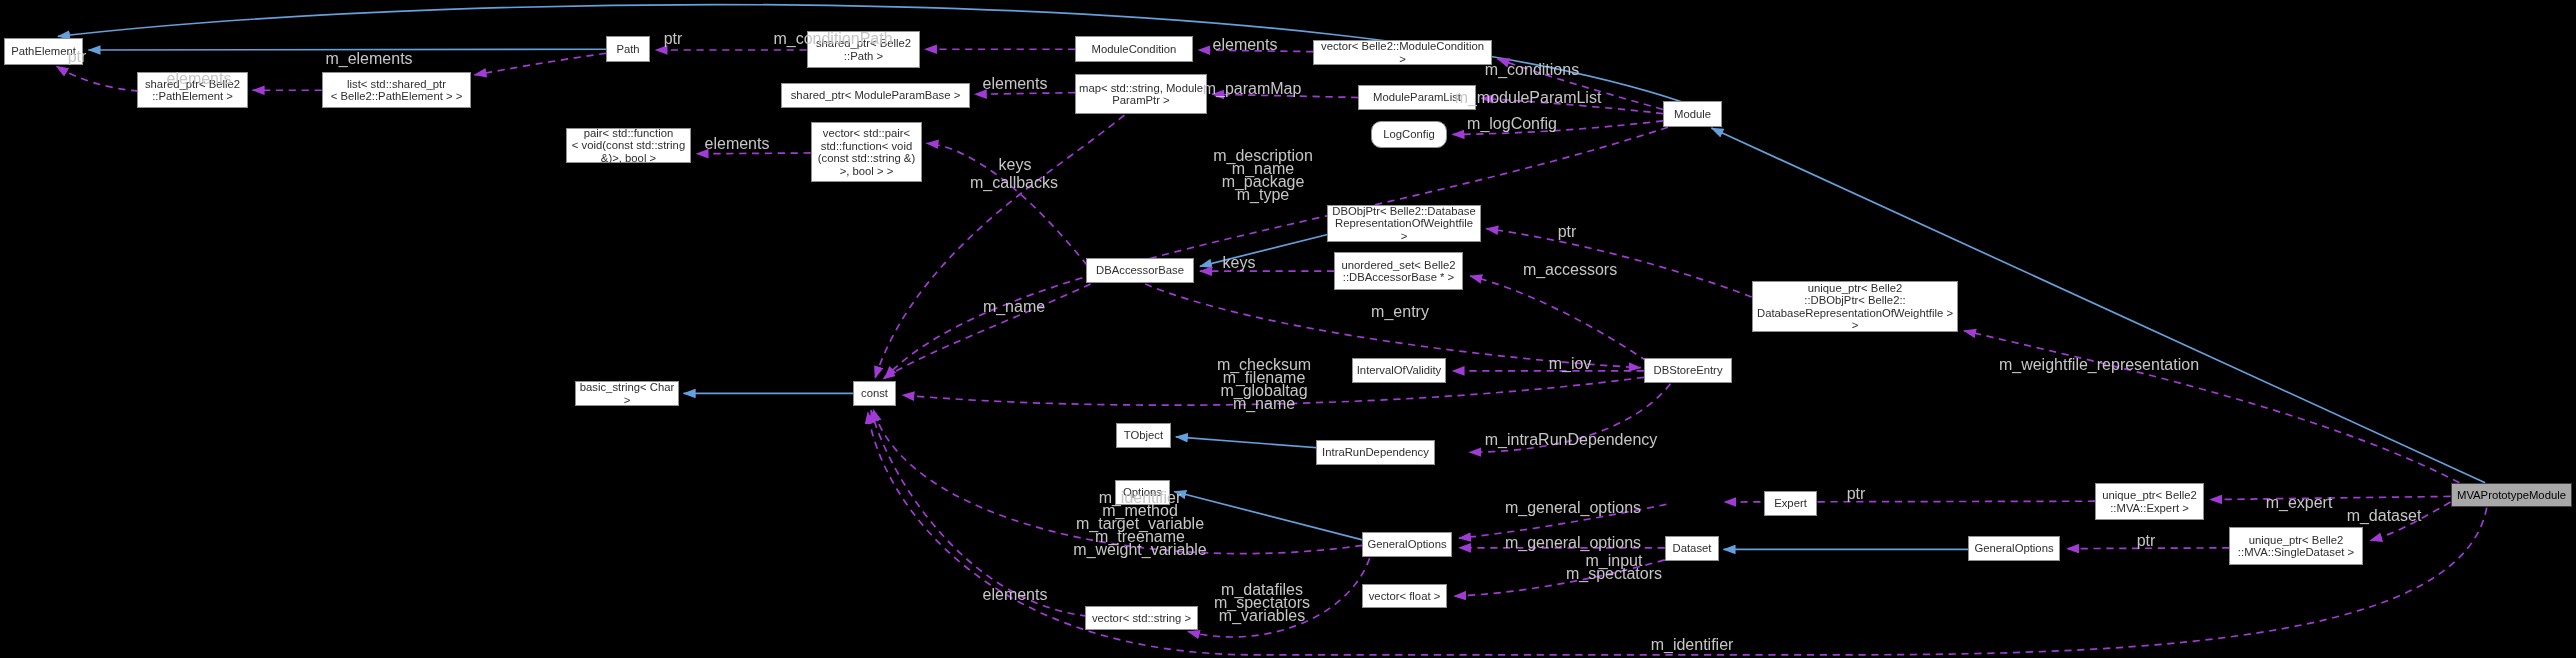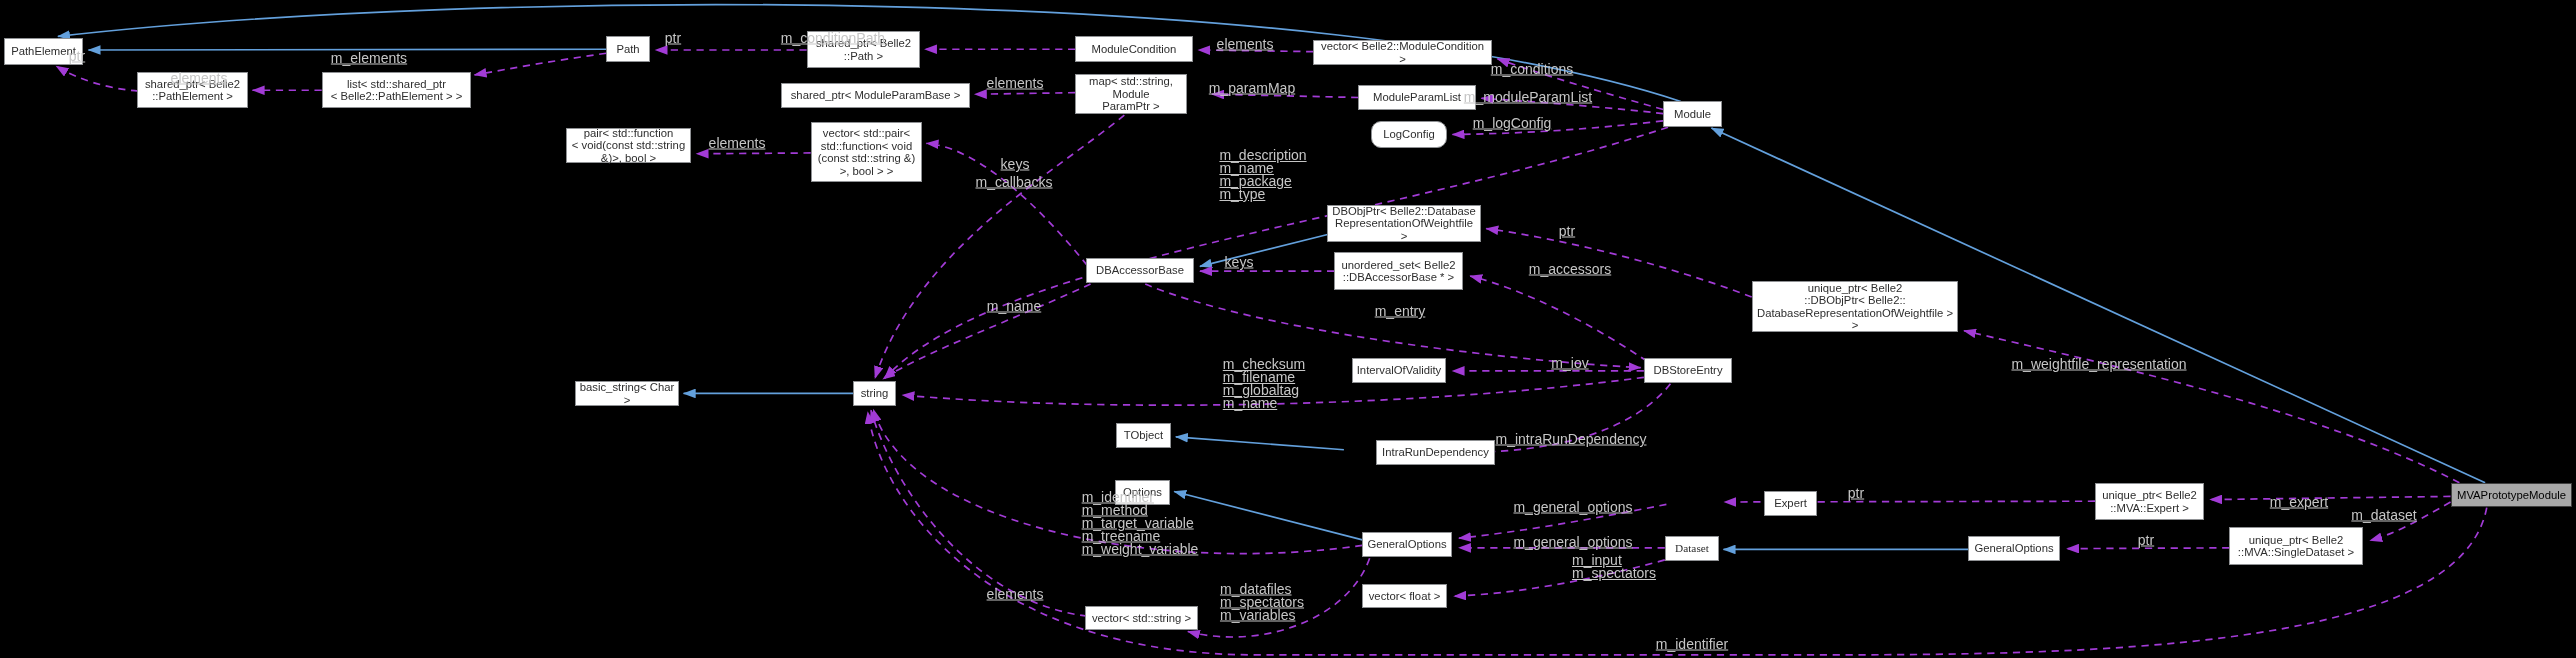--- a/index.html
+++ b/index.html
@@ -3,23 +3,23 @@
 <meta charset="utf-8">
 <style>
   html,body{margin:0;padding:0;background:#000;}
   #diagram{position:relative;overflow:hidden;
     font-family:"Liberation Sans", "DejaVu Sans", sans-serif;}
   .node{position:absolute;box-sizing:border-box;background:#fff;
     border:1.6px solid #8f9194;color:#2e2e2e;display:flex;align-items:center;
     justify-content:center;text-align:center;font-size:11.3px;line-height:12.5px;
     white-space:pre-line;padding:0.8px 2.4px;}
   .node.highlight{background:#a8a8a8;border-color:#404040;color:#000;}
-  .edge-label{position:absolute;color:#c6c6c6;font-size:14px;line-height:13px;
-    white-space:pre-line;text-align:left;transform:translate(-50%,-50%);
-    pointer-events:none;text-decoration:underline;}
+  .edge-label{position:absolute;color:#c6c6c6;font-size:16px;line-height:13px;
+    white-space:pre-line;text-align:center;transform:translate(-50%,-50%);
+    pointer-events:none;}
   svg{position:absolute;left:0;top:0;}
   path.edge{fill:none;stroke-width:2.1px;}
   path.inheritance{}
   path.usage{stroke-dasharray:9 7;}
 </style>
 </head>
 <body>
 
 <div id="diagram" style="width: 2576px; height: 659px; background: rgb(0, 0, 0);">
   <svg id="edges-layer" width="2576" height="659" viewBox="0 0 3203 819">
@@ -80,21 +80,21 @@
       <div class="node" style="left: 137px; top: 72px; width: 111px; height: 36px;">shared_ptr&lt; Belle2
 ::PathElement &gt;</div>
       <div class="node" style="left: 322px; top: 72px; width: 149px; height: 36px;">list&lt; std::shared_ptr
 &lt; Belle2::PathElement &gt; &gt;</div>
       <div class="node" style="left: 606px; top: 36px; width: 44px; height: 26px;">Path</div>
       <div class="node" style="left: 807px; top: 31px; width: 113px; height: 37px;">shared_ptr&lt; Belle2
 ::Path &gt;</div>
       <div class="node" style="left: 1075px; top: 36px; width: 118px; height: 26px;">ModuleCondition</div>
       <div class="node" style="left: 1313px; top: 40px; width: 179px; height: 25px;">vector&lt; Belle2::ModuleCondition &gt;</div>
       <div class="node" style="left: 781px; top: 83px; width: 189px; height: 25px;">shared_ptr&lt; ModuleParamBase &gt;</div>
-      <div class="node" style="left: 1075px; top: 74px; width: 112px; height: 40px;">map&lt; std::string, Module
+      <div class="node" style="left: 1075px; top: 74px; width: 132px; height: 40px;">map&lt; std::string, Module
 ParamPtr &gt;</div>
       <div class="node" style="left: 1358px; top: 85px; width: 118px; height: 25px;">ModuleParamList</div>
       <div class="node" style="left: 1371px; top: 121px; width: 76px; height: 26.5px; border-radius: 10px;">LogConfig</div>
       <div class="node" style="left: 1663px; top: 101px; width: 59px; height: 26px;">Module</div>
       <div class="node" style="left: 566px; top: 128px; width: 125px; height: 35px;">pair&lt; std::function
 &lt; void(const std::string
 &amp;)&gt;, bool &gt;</div>
       <div class="node" style="left: 811px; top: 122px; width: 111px; height: 60px;">vector&lt; std::pair&lt;
 std::function&lt; void
 (const std::string &amp;)
@@ -103,29 +103,29 @@
 RepresentationOfWeightfile &gt;</div>
       <div class="node" style="left: 1086px; top: 258px; width: 108px; height: 25px; text-align: right;">DBAccessorBase</div>
       <div class="node" style="left: 1334px; top: 252px; width: 129px; height: 38px;">unordered_set&lt; Belle2
 ::DBAccessorBase * &gt;</div>
       <div class="node" style="left: 1752px; top: 281px; width: 206px; height: 51px;">unique_ptr&lt; Belle2
 ::DBObjPtr&lt; Belle2::
 DatabaseRepresentationOfWeightfile &gt; &gt;</div>
       <div class="node" style="left: 1352px; top: 358px; width: 94px; height: 25px;">IntervalOfValidity</div>
       <div class="node" style="left: 1644px; top: 358px; width: 88px; height: 25px;">DBStoreEntry</div>
       <div class="node" style="left: 575px; top: 381px; width: 104px; height: 25px;">basic_string&lt; Char &gt;</div>
-      <div class="node" style="left: 853px; top: 381px; width: 43px; height: 25px;">string</div>
+      <div class="node" style="left: 853px; top: 381px; width: 43px; height: 25px;">const</div>
       <div class="node" style="left: 1116px; top: 423px; width: 55px; height: 25px;">TObject</div>
-      <div class="node" style="left: 1376px; top: 440px; width: 119px; height: 25px;">IntraRunDependency</div>
+      <div class="node" style="left: 1316px; top: 440px; width: 119px; height: 25px;">IntraRunDependency</div>
       <div class="node" style="left: 1115px; top: 480px; width: 55px; height: 25px;">Options</div>
       <div class="node" style="left: 1764px; top: 491px; width: 53px; height: 25px;">Expert</div>
       <div class="node" style="left: 2095px; top: 483px; width: 109px; height: 37px;">unique_ptr&lt; Belle2
 ::MVA::Expert &gt;</div>
       <div class="node" style="left: 1362px; top: 532px; width: 90px; height: 25px;">GeneralOptions</div>
-      <div class="node" style="left: 1665px; top: 536px; width: 54px; height: 25px; font-family: Liberation Serif, serif;">Dataset</div>
+      <div class="node" style="left: 1665px; top: 536px; width: 54px; height: 25px;">Dataset</div>
       <div class="node" style="left: 1968px; top: 536px; width: 92px; height: 25px;">GeneralOptions</div>
       <div class="node" style="left: 2229px; top: 527px; width: 134px; height: 38px;">unique_ptr&lt; Belle2
 ::MVA::SingleDataset &gt;</div>
       <div class="node" style="left: 1362px; top: 584px; width: 85px; height: 24px;">vector&lt; float &gt;</div>
       <div class="node" style="left: 1085px; top: 606px; width: 113px; height: 24px;">vector&lt; std::string &gt;</div>
       <div class="node highlight" style="left: 2451px; top: 483px; width: 121px; height: 24px;">MVAPrototypeModule</div>
     </div>
   <div id="labels-layer">
       <div class="edge-label" style="left: 77px; top: 56px; color: rgb(198, 198, 198);">ptr</div>
       <div class="edge-label" style="left: 199px; top: 78px; color: rgb(198, 198, 198);">elements</div>

